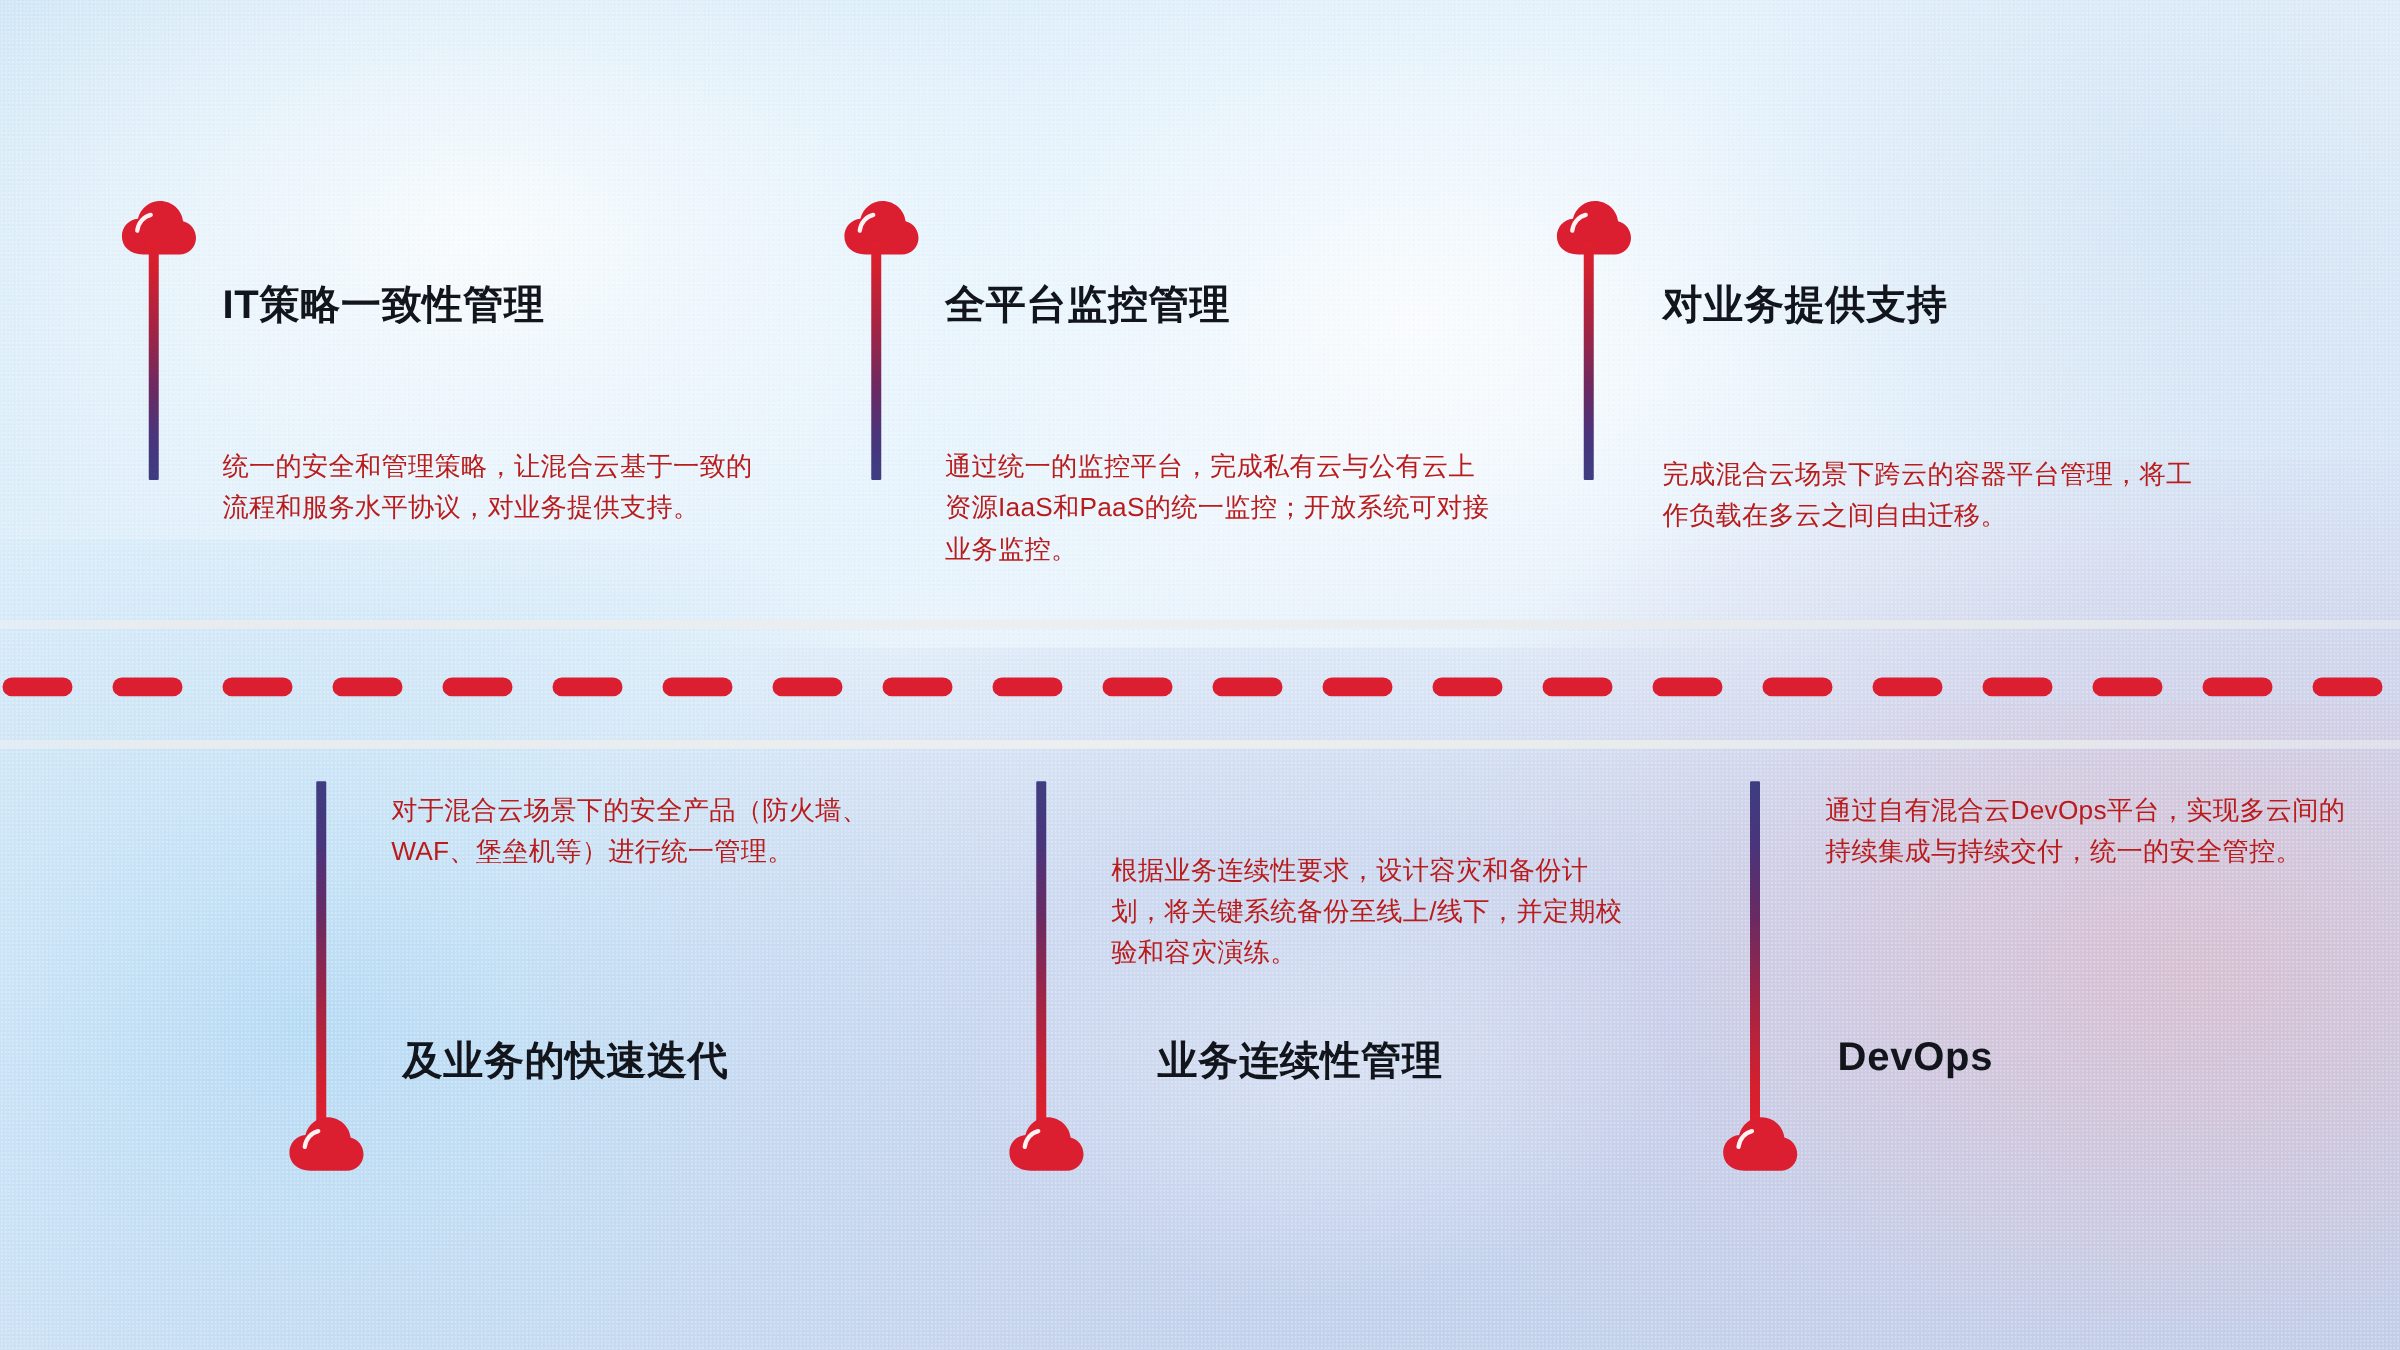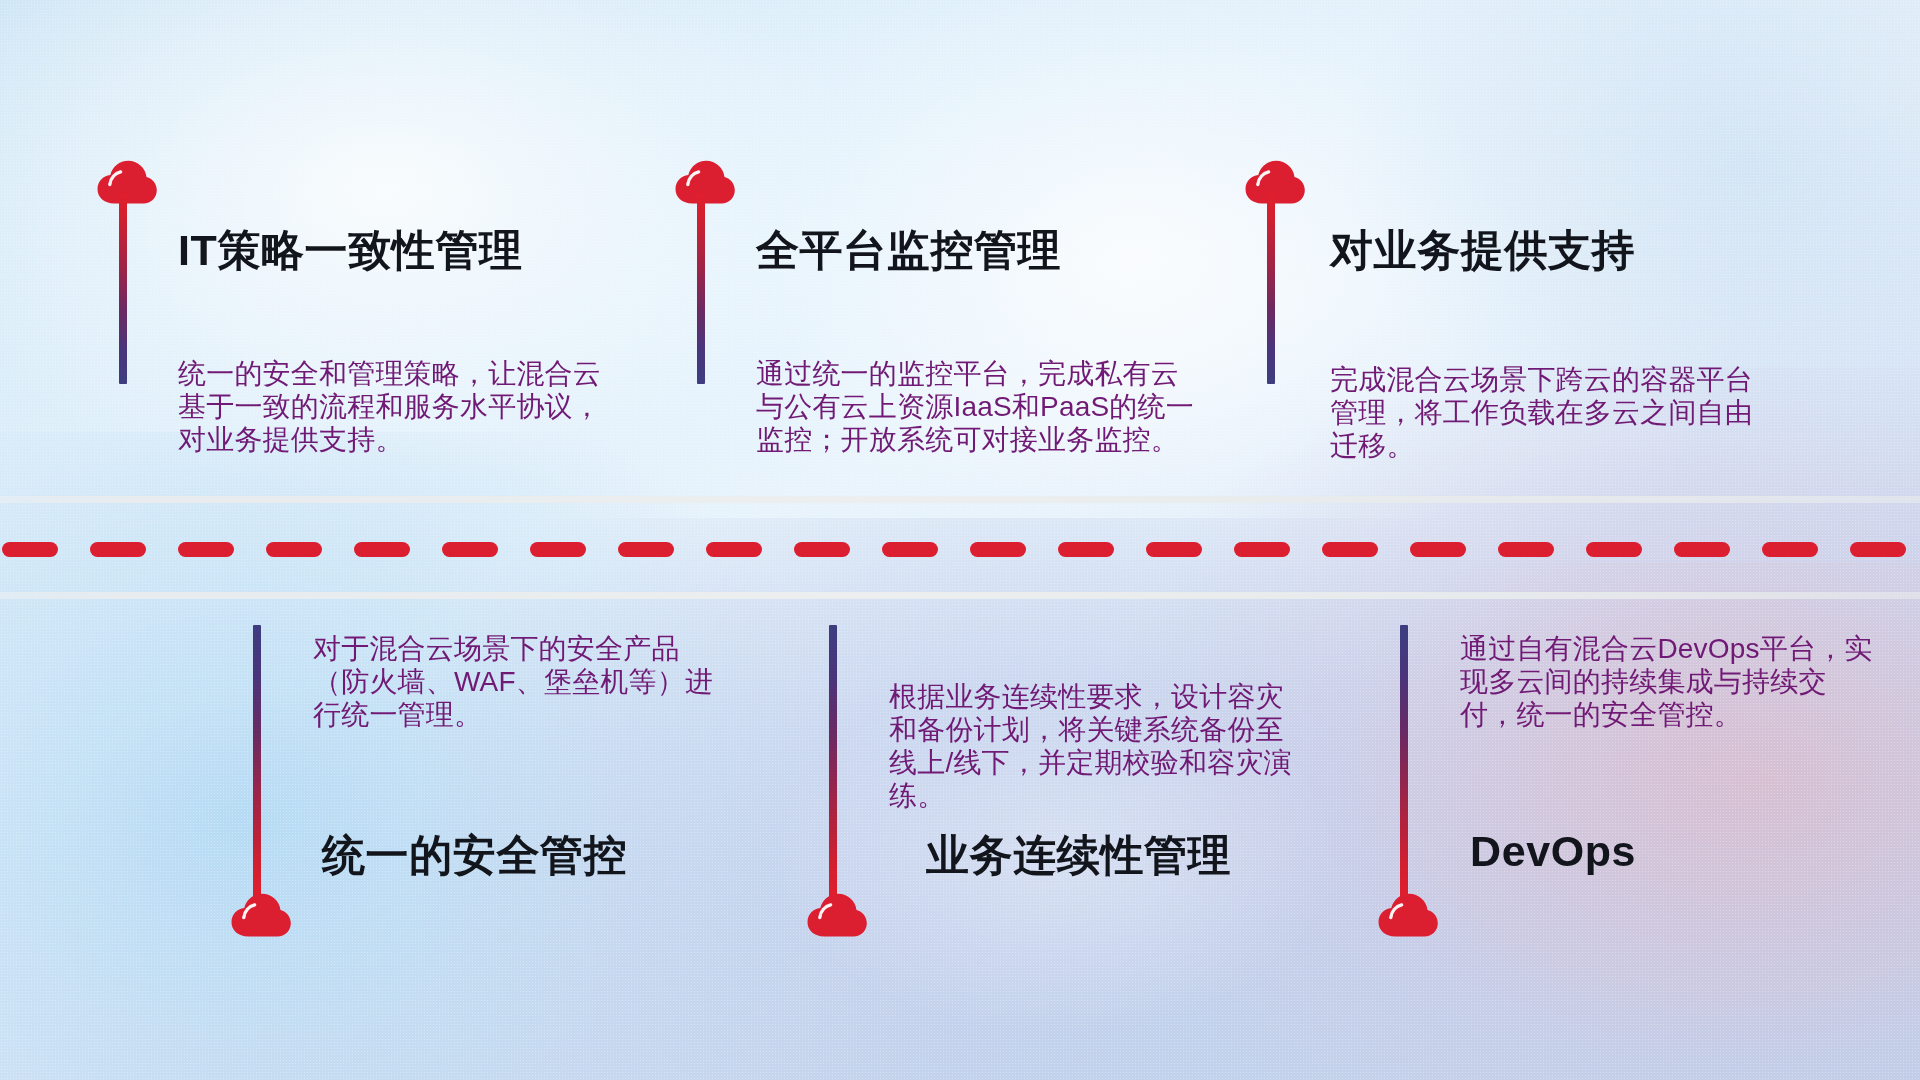--- a/index.html
+++ b/index.html
@@ -98,27 +98,27 @@
     background:linear-gradient(180deg,#e01f2d 0%, #d2202f 12%, #a02446 38%, #6a2a63 62%, #49357c 82%, #3e3d80 100%);
   }
   .stem.up {    
     background:linear-gradient(180deg,#3e3d80 0%, #49357c 18%, #6a2a63 40%, #a02446 64%, #d2202f 88%, #e01f2d 100%);
   }
 
   .cloud { position:absolute; width:62px; height:44px; }
 
   .title {
     position:absolute;
-    font-size:43px; font-weight:700; color:#12161c;
+    font-size:32px; font-weight:700; color:#12161c;
     letter-spacing:.6px; white-space:nowrap;
   }
   .body {
     position:absolute;
-    font-size:28px; line-height:33px; font-weight:400;
-    color:#701a75; letter-spacing:.2px;
+    font-size:21px; line-height:33px; font-weight:400;
+    color:#b91c1c; letter-spacing:.2px;
   }
 </style>
 </head>
 <body>
 
 <div id="bg">
   <div class="bg-base"></div>
   <div class="bg-glow-a"></div>
   <div class="bg-glow-b"></div>
   <div class="bg-glow-c"></div>
@@ -192,21 +192,21 @@
     <div class="dash"></div>
     <div class="dash"></div>
     <div class="dash"></div>
 
   </div>
   <div class="band bottom"></div>
 
   <div class="col">
     <div class="stem up" style="left:253px; top:625px; height:272px;"></div>
     <div class="body" style="left:313px; top:632px; width:420px;">对于混合云场景下的安全产品（防火墙、WAF、堡垒机等）进行统一管理。</div>
-    <div class="title" style="left:322px; top:827px;">统一的安全管控</div>
+    <div class="title" style="left:322px; top:827px;">及业务的快速迭代</div>
     <svg class="cloud" style="left:230px; top:893px;" viewBox="0 0 62 44">
       <path d="M18.5 43.5 C7.6 43.5 1.5 37.0 1.5 29.0 C1.5 21.6 7.0 15.6 14.3 15.0
                C16.4 6.6 23.6 0.8 32.2 0.8 C41.6 0.8 49.4 7.8 50.5 17.0
                C56.6 18.6 60.8 23.9 60.8 30.3 C60.8 37.7 54.9 43.5 47.4 43.5 Z" fill="#dc1f30"></path>
       <path d="M13.8 24.5 C14.6 18.2 19.0 13.3 24.6 11.9" stroke="#ffffff" stroke-width="3.4" stroke-linecap="round" fill="none" opacity="0.95"></path>
     </svg>
   </div>
 
   <div class="col">
     <div class="stem up" style="left:829px; top:625px; height:272px;"></div>

